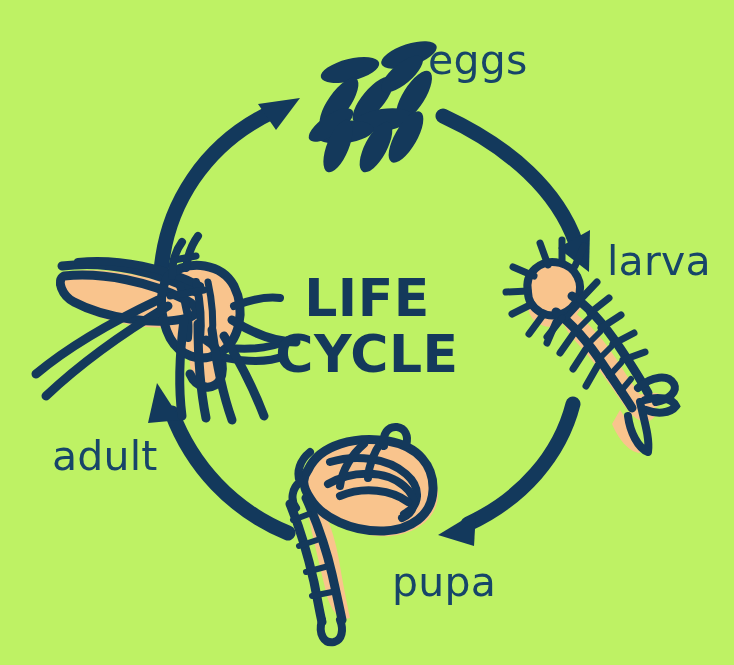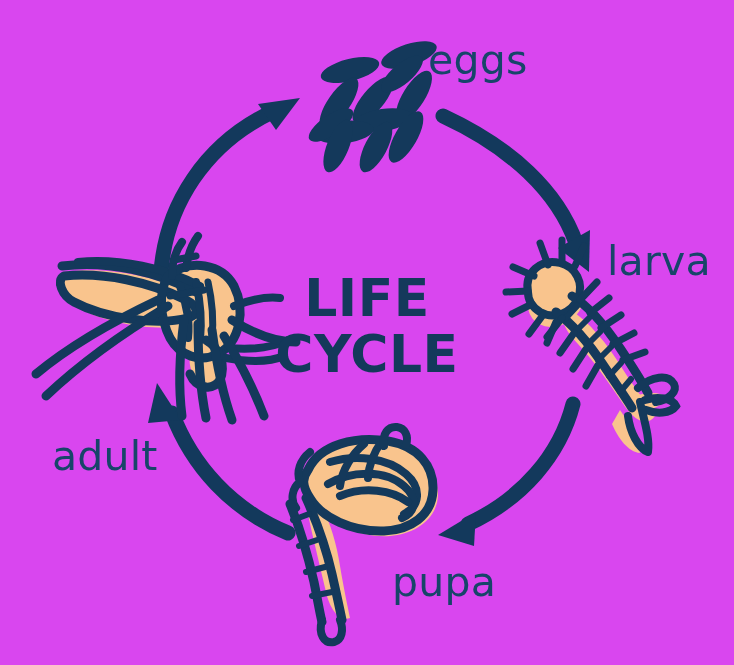--- a/index.html
+++ b/index.html
@@ -11,21 +11,21 @@
   body {
     width: 734px;
     height: 665px;
     overflow: hidden;
     font-family: "DejaVu Sans", "Liberation Sans", sans-serif;
   }
   #diagram-root {
     position: relative;
     width: 734px;
     height: 665px;
-    background: #d946ef;
+    background: #bef264;
   }
   #cycle-svg {
     position: absolute;
     top: 0;
     left: 0;
     width: 734px;
     height: 665px;
     display: block;
   }
   .stage-label {

